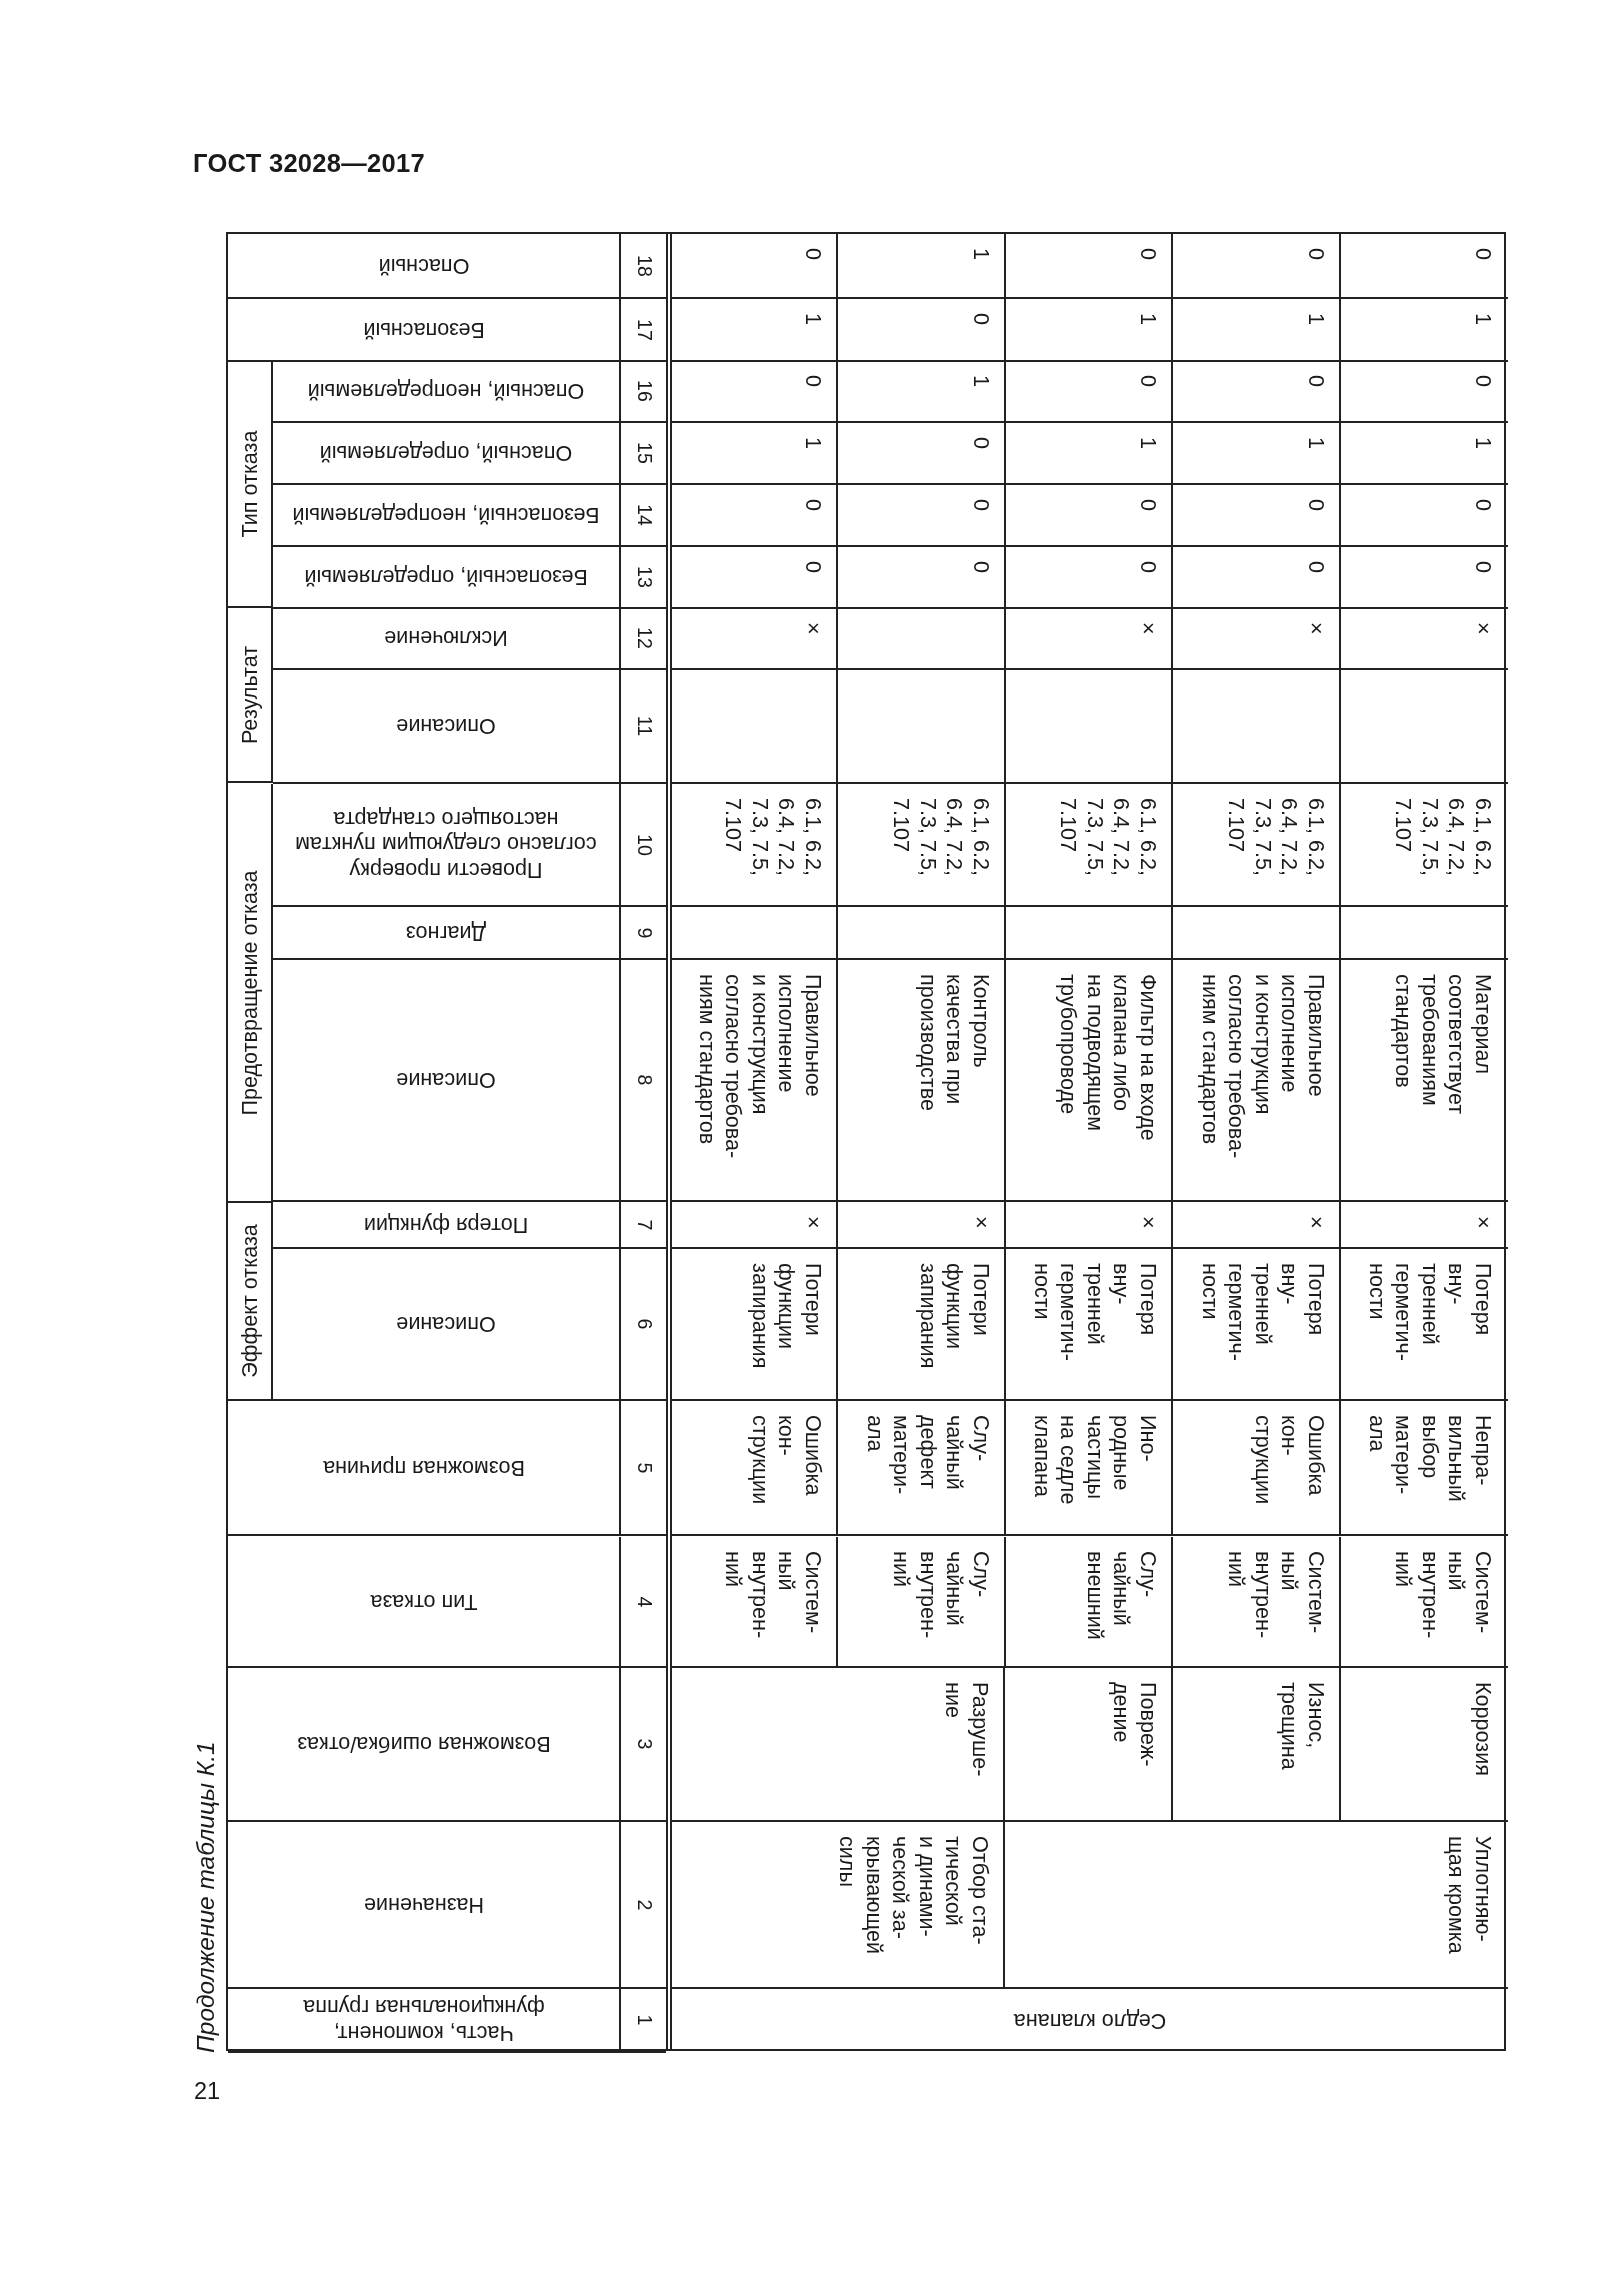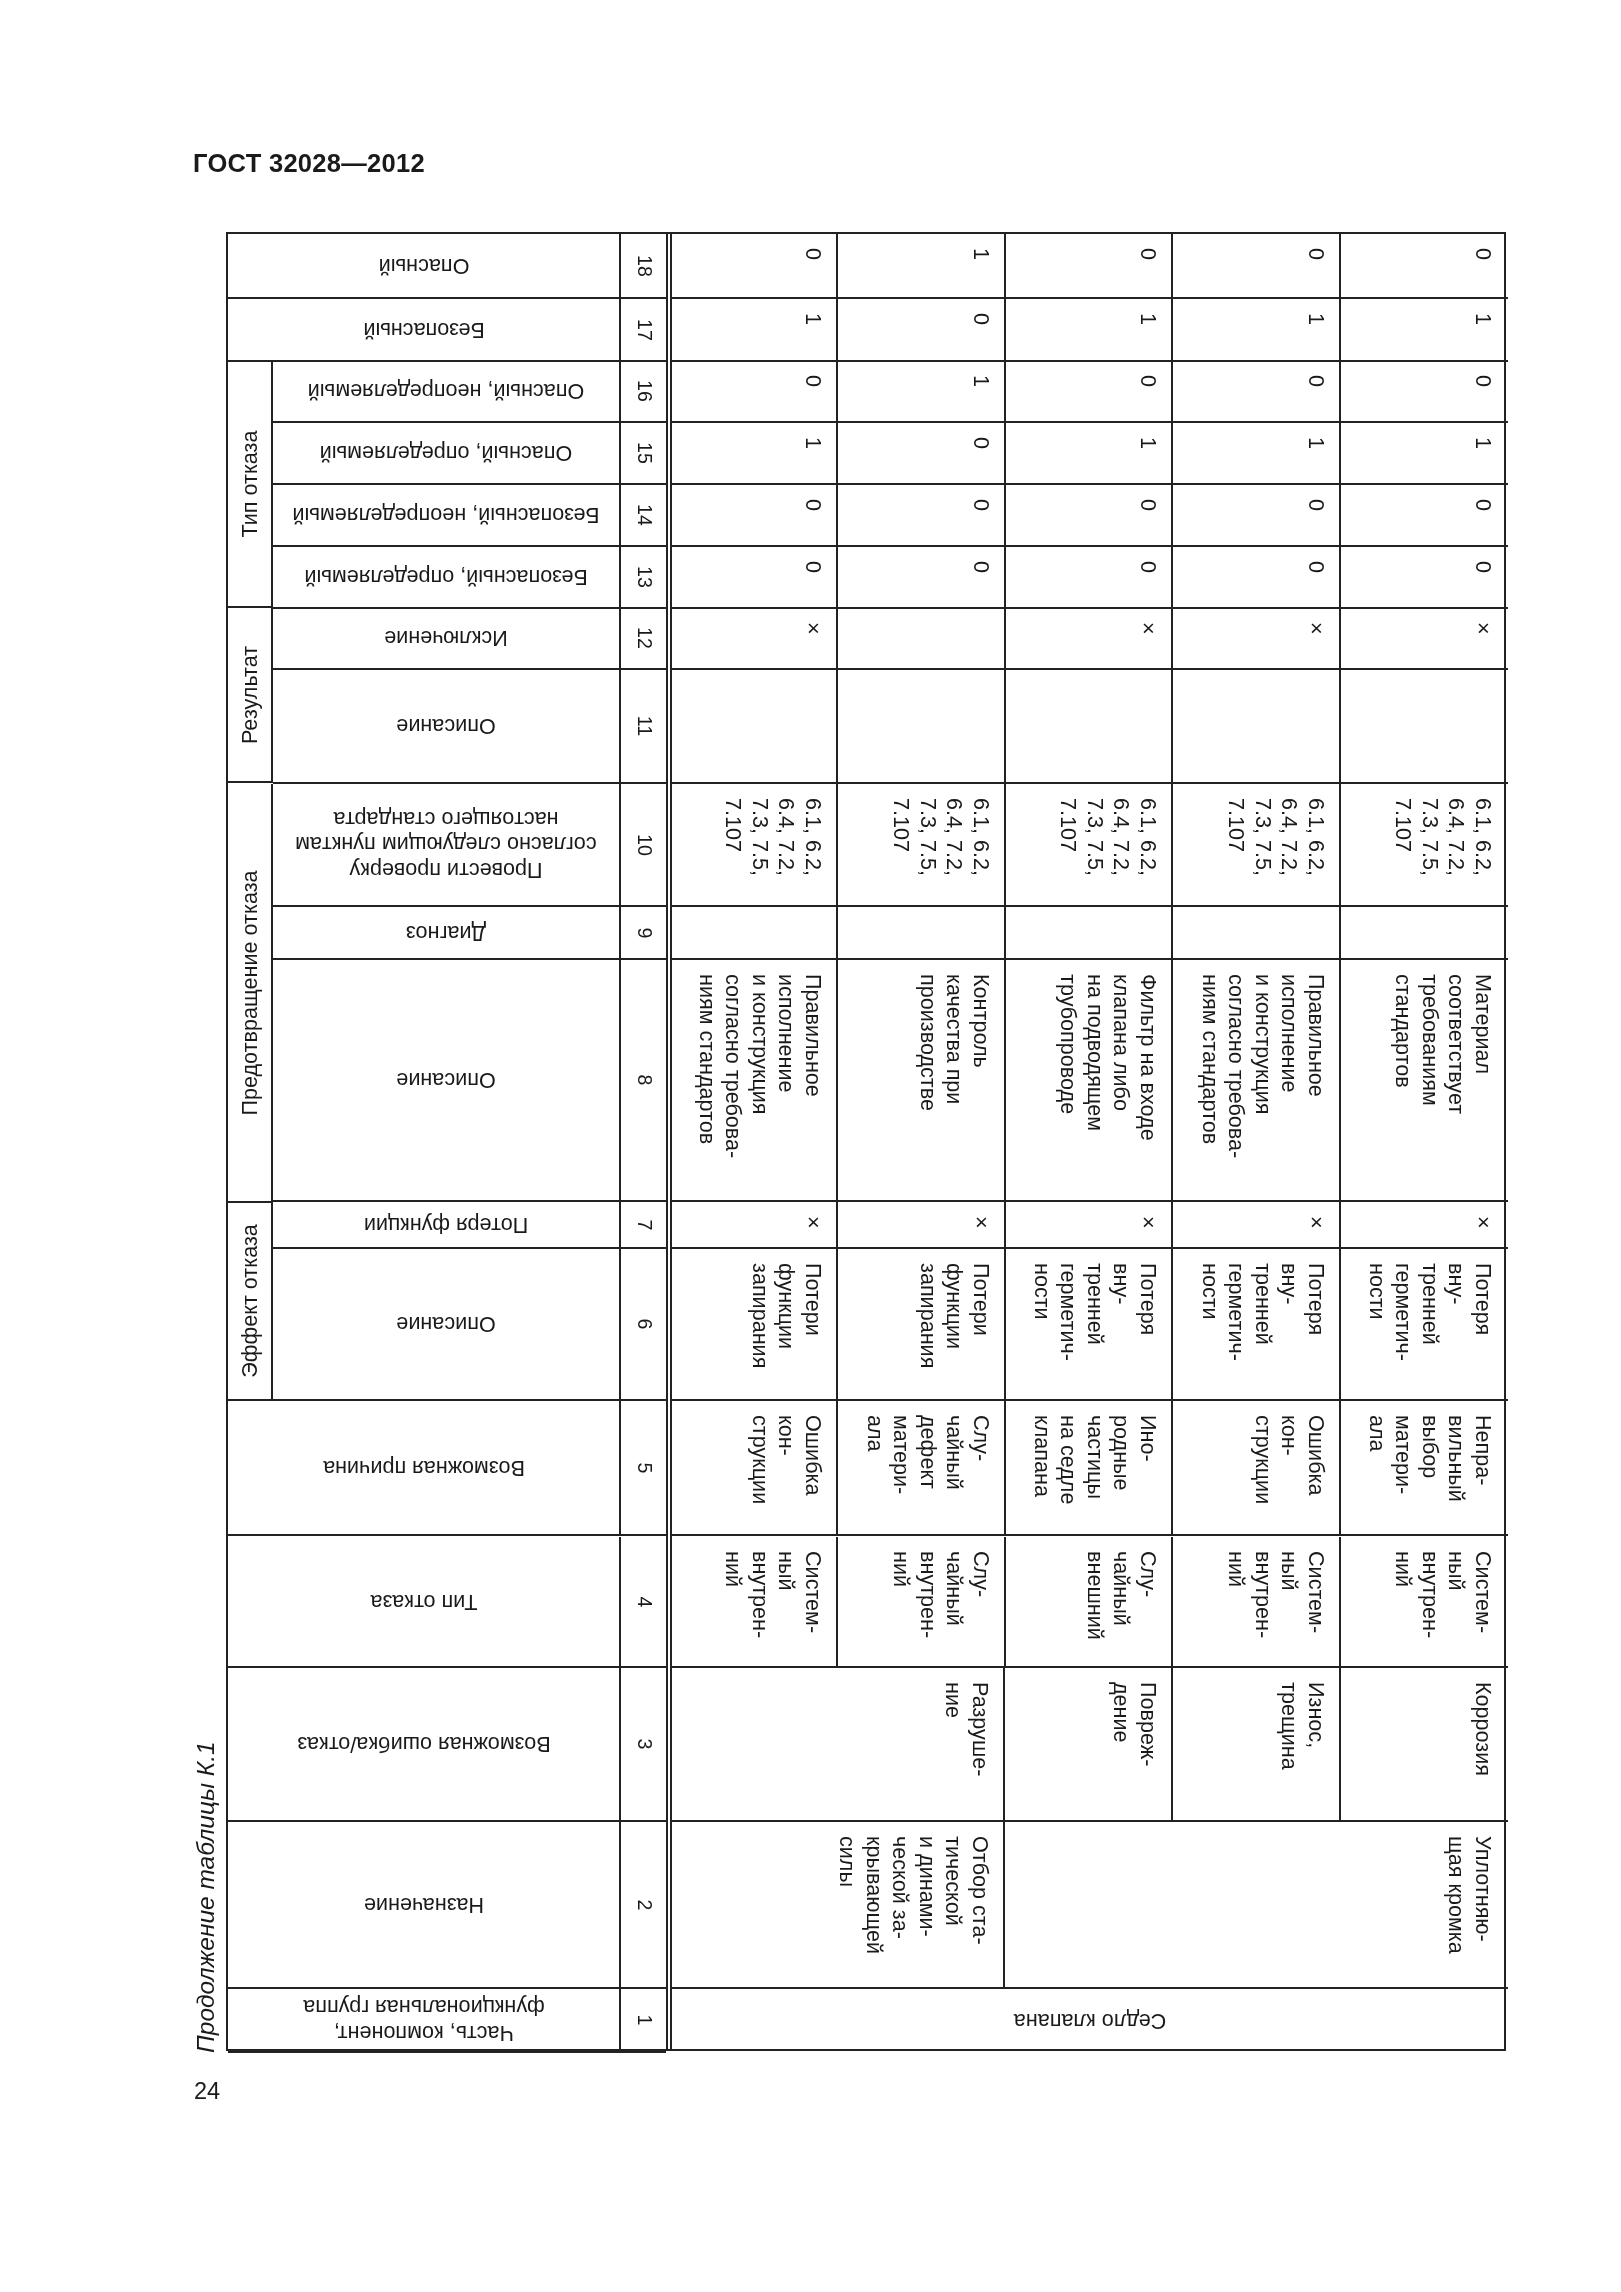--- a/index.html
+++ b/index.html
@@ -12,23 +12,23 @@
   .inner{position:absolute;left:50%;top:50%;white-space:pre;text-align:center;font-size:21.6px;line-height:25.5px;}
   .hdr .inner{transform:translate(-50%,-50%) rotate(180deg);}
   .grp .inner{transform:translate(-50%,-50%) rotate(-90deg);font-size:21.6px;}
   .num .inner{transform:translate(-50%,-50%) rotate(90deg);font-size:19.6px;}
   .dat .inner{transform-origin:0 0;transform:rotate(90deg);text-align:left;font-size:21.6px;line-height:26.5px;}
   .dline{position:absolute;top:0;width:2.9px;height:100%;border-left:2px solid #222;border-right:2px solid #222;box-sizing:border-box;}
 </style>
 </head>
 <body>
 
-<div class="doc-title">ГОСТ 32028—2012</div>
+<div class="doc-title">ГОСТ 32028—2017</div>
 <div class="caption">Продолжение таблицы К.1</div>
-<div class="page-num">24</div>
+<div class="page-num">21</div>
 
 <div class="tbl" id="tbl">
     <div class="cell grp" style="left: 0px; top: 968px; width: 45px; height: 199px; border-width: 0px 2.9px 2.9px 0px;">
       <span class="inner">Эффект отказа</span>
     </div>
     <div class="cell grp" style="left: 0px; top: 550px; width: 45px; height: 419px; border-width: 0px 2.9px 2.9px 0px;">
       <span class="inner">Предотвращение отказа</span>
     </div>
     <div class="cell grp" style="left: 0px; top: 374px; width: 45px; height: 175px; border-width: 0px 2.9px 2.9px 0px;">
       <span class="inner">Результат</span>

